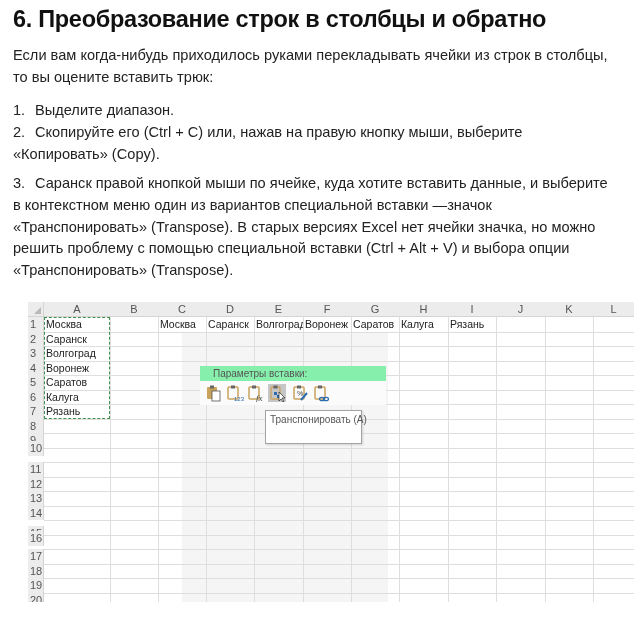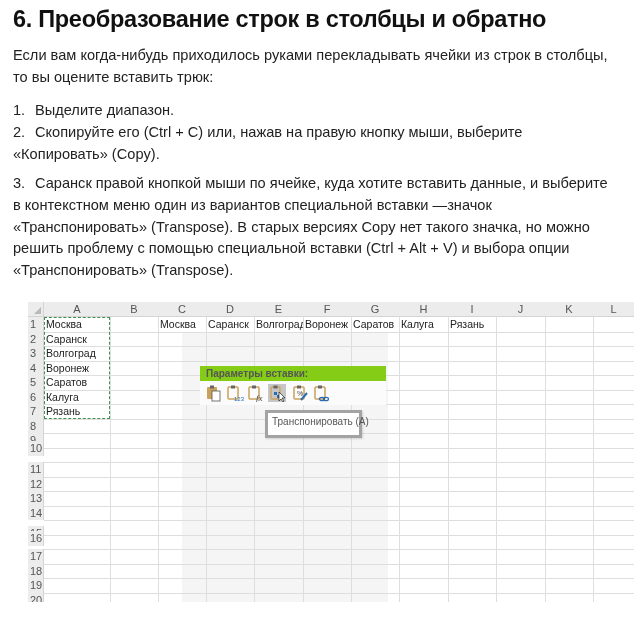--- a/index.html
+++ b/index.html
@@ -14,42 +14,42 @@
   .overlay { position: absolute; left: 154px; top: 30px; width: 206px; height: 280px; background: #f4f5f4; }
   .colhdr { position: absolute; top: 0; height: 15px; background: #ececec; border-bottom: 1px solid #d4d4d4; font-family: "Liberation Sans", sans-serif; font-size: 11px; color: #555; text-align: center; line-height: 15px; }
   .corner { position: absolute; left: 0; top: 0; width: 16px; height: 15px; background: #ececec; border-right: 1px solid #d4d4d4; border-bottom: 1px solid #d4d4d4; }
   .corner-tri { position: absolute; right: 2px; bottom: 2px; width: 0; height: 0; border-left: 7px solid transparent; border-bottom: 7px solid #b9b9b9; }
   .rowhdr { position: absolute; left: 0; width: 16px; background: #ececec; border-right: 1px solid #d4d4d4; font-size: 11px; color: #555; padding-left: 2px; line-height: 14.5px; }
   .vline { position: absolute; top: 15px; width: 1px; height: 290px; background: #dedede; }
   .hline { position: absolute; left: 16px; height: 1px; width: 590px; background: #dedede; }
   .cell { position: absolute; font-size: 10.5px; color: #222; line-height: 14.5px; white-space: nowrap; overflow: hidden; padding-left: 2px; font-family: "Liberation Sans", sans-serif; }
   .marquee { position: absolute; left: 16px; top: 15px; width: 66px; height: 102px; border: 1.3px dashed #3f8f4f; }
 
-  .menu-hdr { position: absolute; left: 172px; top: 64px; width: 186px; height: 15px; background: #84cc16; font-size: 10px; font-weight: bold; color: #555; line-height: 15px; padding-left: 6px; }
+  .menu-hdr { position: absolute; left: 172px; top: 64px; width: 186px; height: 15px; background: #86efac; font-size: 10px; font-weight: normal; color: #555; line-height: 15px; padding-left: 13px; }
   .menu-icons { position: absolute; left: 172px; top: 79px; width: 186px; height: 24px; background: #fbfbfb; }
   .picon { position: absolute; top: 3px; width: 18px; height: 18px; }
   .picon.active { background: #c6c6c6; }
-  .tooltip { position: absolute; left: 237px; top: 108px; width: 97px; height: 28px; background: #fff; border: 3px solid #a3a3a3; box-shadow: 1px 1px 2px rgba(0,0,0,0.15); font-size: 10px; color: #555; line-height: 17px; padding-left: 4px; white-space: nowrap; }
+  .tooltip { position: absolute; left: 237px; top: 108px; width: 97px; height: 34px; background: #fff; border: 1px solid #a3a3a3; box-shadow: 1px 1px 2px rgba(0,0,0,0.15); font-size: 10px; color: #555; line-height: 17px; padding-left: 4px; white-space: nowrap; }
 </style>
 </head>
 <body>
 
 <h1 class="title">6. Преобразование строк в столбцы и обратно</h1>
 
 <p class="p" style="top:44px">Если вам когда-нибудь приходилось руками перекладывать ячейки из строк в столбцы,</p>
 <p class="p" style="top:66px">то вы оцените вставить трюк:</p>
 
 <p class="p" style="top:99px"><span class="num">1.</span><span>Выделите диапазон.</span></p>
 
 <p class="p" style="top:121px"><span class="num">2.</span><span>Скопируйте его (Ctrl + C) или, нажав на правую кнопку мыши, выберите</span></p>
 <p class="p" style="top:143px">«Копировать» (Copy).</p>
 
 <p class="p" style="top:172px"><span class="num">3.</span><span>Саранск правой кнопкой мыши по ячейке, куда хотите вставить данные, и выберите</span></p>
 <p class="p" style="top:194px">в контекстном меню один из вариантов специальной вставки —значок</p>
-<p class="p" style="top:216px">«Транспонировать» (Transpose). В старых версиях Copy нет такого значка, но можно</p>
+<p class="p" style="top:216px">«Транспонировать» (Transpose). В старых версиях Excel нет ячейки значка, но можно</p>
 <p class="p" style="top:237px">решить проблему с помощью специальной вставки (Ctrl + Alt + V) и выбора опции</p>
 <p class="p" style="top:259px">«Транспонировать» (Transpose).</p>
 
 <div class="sheet">
   <div class="overlay"></div>
 
   <div class="vline" style="left:82px"></div>
   <div class="vline" style="left:130px"></div>
   <div class="vline" style="left:178px"></div>
   <div class="vline" style="left:226px"></div>

